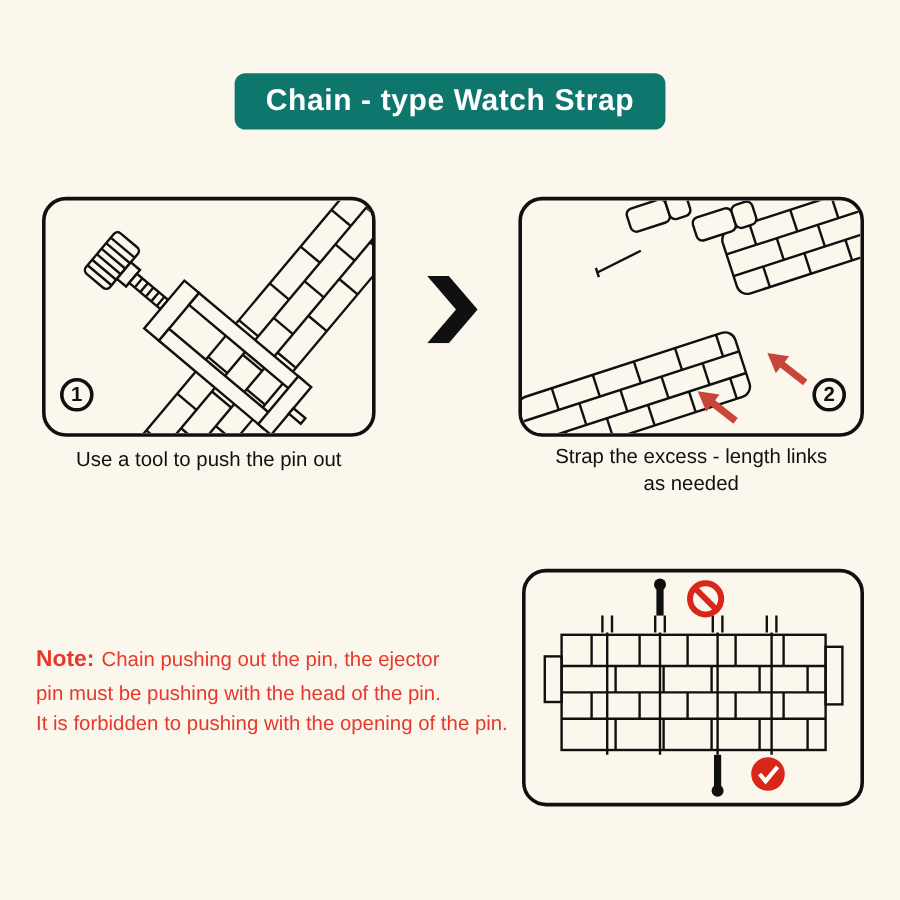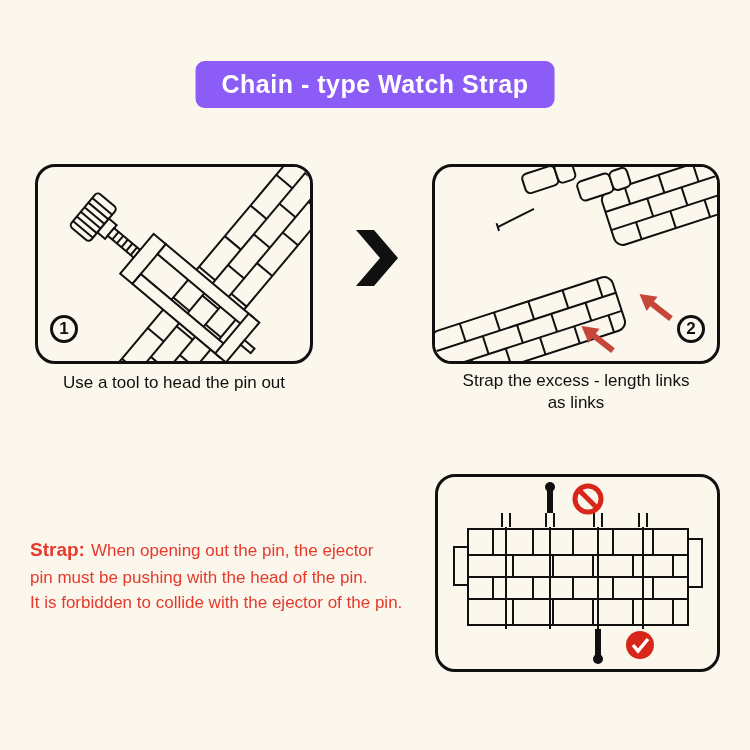--- a/index.html
+++ b/index.html
@@ -6,21 +6,21 @@
   body{
     width:750px;height:750px;
     background:#FBF7EC;
     font-family:"Liberation Sans",sans-serif;
     position:relative;overflow:hidden;
   }
   .stage{position:absolute;left:0;top:0;width:750px;height:750px;}
   .abs{position:absolute;}
   .banner{
     left:50%;top:61px;transform:translateX(-50%);
-    background:#8b5cf6;color:#ffffff;
+    background:#0f766e;color:#ffffff;
     font-weight:bold;font-size:25px;letter-spacing:.5px;
     padding:9px 26px;border-radius:9px;white-space:nowrap;text-align:center;
   }
   .panel{
     border:3px solid #101010;border-radius:20px;
     overflow:hidden;background:transparent;
   }
   #panel1{left:35px;top:164px;width:272px;height:194px;}
   #panel2{left:432px;top:164px;width:282px;height:194px;}
   #panel3{left:435px;top:474px;width:279px;height:192px;}
@@ -165,32 +165,32 @@
         <g transform="translate(210,120) rotate(38)">
           <polygon points="0,9 16,0 16,6 40,6 40,12 16,12 16,18" fill="#C6463A"></polygon>
         </g>
       </g>
     </svg>
     <div class="stepnum" id="step2">
       <span>2</span>
     </div>
   </div>
 
-  <div class="abs caption" id="caption1">Use a tool to head the pin out</div>
+  <div class="abs caption" id="caption1">Use a tool to push the pin out</div>
   <div class="abs caption" id="caption2">
     <div>Strap the excess - length links</div>
-    <div>as links</div>
+    <div>as needed</div>
   </div>
 
   <div class="abs note">
     <div class="note-line">
-      <b>Strap:</b><span>When opening out the pin, the ejector</span>
+      <b>Note:</b><span>Chain pushing out the pin, the ejector</span>
     </div>
     <div class="note-line">pin must be pushing with the head of the pin.</div>
-    <div class="note-line">It is forbidden to collide with the ejector of the pin.</div>
+    <div class="note-line">It is forbidden to pushing with the opening of the pin.</div>
   </div>
 
   <div class="abs panel" id="panel3">
     <svg width="279" height="192" viewBox="0 0 279 192">
       <g stroke="#101010" stroke-width="2" fill="none">
 
         <rect x="30" y="52" width="220" height="96"></rect>
         <rect x="16" y="70" width="14" height="38"></rect>
         <rect x="250" y="62" width="14" height="48"></rect>
         <line x1="30" y1="78" x2="250" y2="78"></line>

